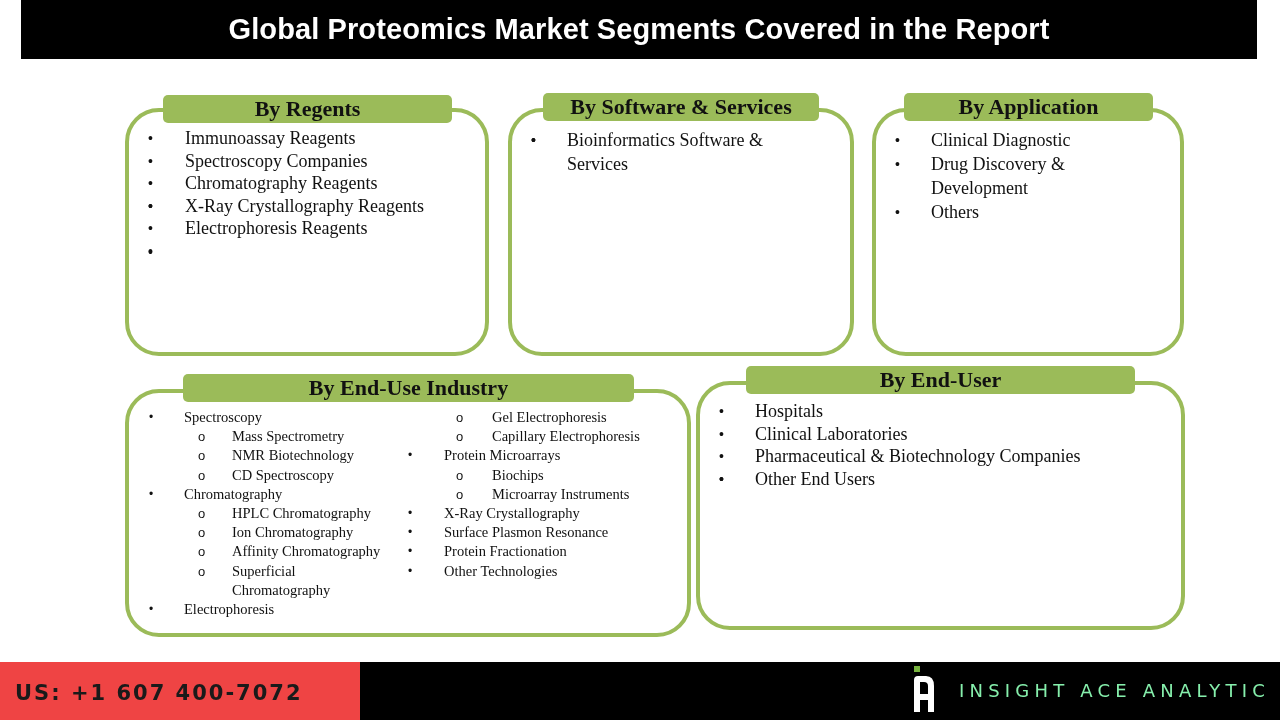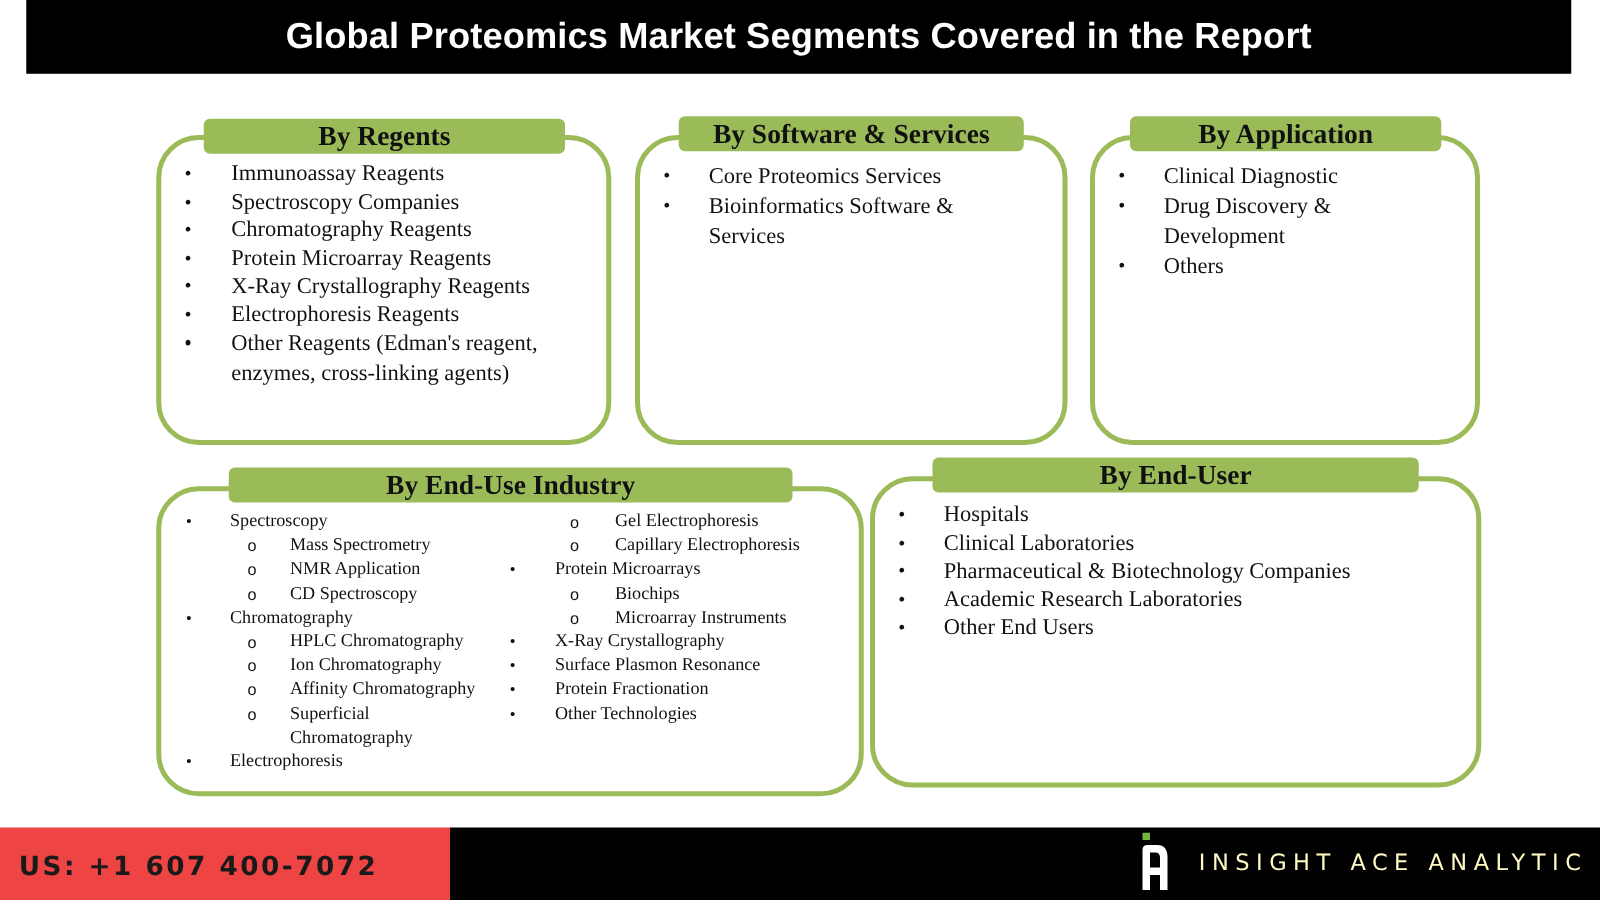--- a/index.html
+++ b/index.html
@@ -61,63 +61,63 @@
     font-family: "DejaVu Sans", sans-serif; font-weight: bold; font-size: 21px;
     color: #1a1a1a; letter-spacing: 2px;
   }
   .footer-right {
     position: absolute; left: 360px; top: 662px; width: 920px; height: 58px;
     background: #000;
   }
   .logo-mark { position: absolute; left: 552px; top: 4px; width: 24px; height: 46px; }
   .logo-text {
     position: absolute; left: 599px; top: 18px;
-    font-family: "DejaVu Sans", sans-serif; font-size: 18px; color: #fef9c3;
+    font-family: "DejaVu Sans", sans-serif; font-size: 18px; color: #86efac;
     letter-spacing: 5.2px;
   }
 </style>
 </head>
 <body>
 
 <div class="title-bar">Global Proteomics Market Segments Covered in the Report</div>
 
 <div class="box" style="left:125px; top:108px; width:364px; height:248px;"></div>
 <div class="box-header" style="left:163px; top:95px; width:289px;">By Regents</div>
 <ul class="items lg" style="left:126px; top:127px; width:360px;">
   <li><span class="bullet" style="left:22px">•</span><span>Immunoassay Reagents</span></li>
   <li><span class="bullet" style="left:22px">•</span><span>Spectroscopy Companies</span></li>
   <li><span class="bullet" style="left:22px">•</span><span>Chromatography Reagents</span></li>
-  <li><span class="bullet" style="left:22px">•</span><span>Protein Microarray Reagents</span></li>
+  <li><span class="bullet" style="left:22px">•</span></li>
   <li><span class="bullet" style="left:22px">•</span><span>X-Ray Crystallography Reagents</span></li>
   <li><span class="bullet" style="left:22px">•</span><span>Electrophoresis Reagents</span></li>
   <li><span class="bullet" style="left:22px">•</span></li>
-  <li style="line-height:24px; width:350px;"><span class="bullet" style="left:22px">•</span><span>Other Reagents (Edman's reagent, enzymes, cross-linking agents)</span></li>
+  <li style="line-height:24px; width:350px;"><span class="bullet" style="left:22px">•</span></li>
 </ul>
 
 <div class="box" style="left:508px; top:108px; width:346px; height:248px;"></div>
 <div class="box-header" style="left:543px; top:93px; width:276px;">By Software &amp; Services</div>
 <ul class="items lg" style="left:508px; top:128px; width:300px;">
-  <li style="line-height:24px;"><span class="bullet" style="left:23px">•</span><span>Core Proteomics Services</span></li>
+  <li style="line-height:24px;"><span class="bullet" style="left:23px">•</span></li>
   <li style="line-height:24px;"><span class="bullet" style="left:23px">•</span><span>Bioinformatics Software &amp; Services</span></li>
 </ul>
 
 <div class="box" style="left:872px; top:108px; width:312px; height:248px;"></div>
 <div class="box-header" style="left:904px; top:93px; width:249px;text-align:center;">By Application</div>
 <ul class="items lg" style="left:872px; top:128px; width:230px;">
   <li style="line-height:24px;"><span class="bullet" style="left:23px">•</span><span>Clinical Diagnostic</span></li>
   <li style="line-height:24px;"><span class="bullet" style="left:23px">•</span><span>Drug Discovery &amp; Development</span></li>
   <li style="line-height:24px;"><span class="bullet" style="left:23px">•</span><span>Others</span></li>
 </ul>
 
 <div class="box" style="left:125px; top:389px; width:566px; height:248px;"></div>
 <div class="box-header" style="left:183px; top:374px; width:451px;">By End-Use Industry</div>
 <ul class="items sm" style="left:126px; top:408px; width:290px;">
   <li><span class="bullet" style="left:23px">•</span><span>Spectroscopy</span></li>
   <li class="sub"><span class="bullet" style="left:72px">o</span><span>Mass Spectrometry</span></li>
-  <li class="sub"><span class="bullet" style="left:72px">o</span><span>NMR Application</span></li>
+  <li class="sub"><span class="bullet" style="left:72px">o</span><span>NMR Biotechnology</span></li>
   <li class="sub"><span class="bullet" style="left:72px">o</span><span>CD Spectroscopy</span></li>
   <li><span class="bullet" style="left:23px">•</span><span>Chromatography</span></li>
   <li class="sub"><span class="bullet" style="left:72px">o</span><span>HPLC Chromatography</span></li>
   <li class="sub"><span class="bullet" style="left:72px">o</span><span>Ion Chromatography</span></li>
   <li class="sub"><span class="bullet" style="left:72px">o</span><span>Affinity Chromatography</span></li>
   <li class="sub" style="width:230px;"><span class="bullet" style="left:72px">o</span><span>Superficial Chromatography</span></li>
   <li><span class="bullet" style="left:23px">•</span><span>Electrophoresis</span></li>
 </ul>
 <ul class="items sm" style="left:386px; top:408px; width:300px;">
   <li class="sub"><span class="bullet" style="left:70px">o</span><span>Gel Electrophoresis</span></li>
@@ -130,21 +130,21 @@
   <li><span class="bullet" style="left:22px">•</span><span>Protein Fractionation</span></li>
   <li><span class="bullet" style="left:22px">•</span><span>Other Technologies</span></li>
 </ul>
 
 <div class="box" style="left:696px; top:381px; width:489px; height:249px;"></div>
 <div class="box-header" style="left:746px; top:366px; width:389px;">By End-User</div>
 <ul class="items lg" style="left:696px; top:400px; width:480px;">
   <li><span class="bullet" style="left:23px">•</span><span>Hospitals</span></li>
   <li><span class="bullet" style="left:23px">•</span><span>Clinical Laboratories</span></li>
   <li><span class="bullet" style="left:23px">•</span><span>Pharmaceutical &amp; Biotechnology Companies</span></li>
-  <li><span class="bullet" style="left:23px">•</span><span>Academic Research Laboratories</span></li>
+  <li><span class="bullet" style="left:23px">•</span></li>
   <li><span class="bullet" style="left:23px">•</span><span>Other End Users</span></li>
 </ul>
 
 <div class="footer-left">
   <span>US: +1 607 400-7072</span>
 </div>
 <div class="footer-right">
   <svg class="logo-mark" viewBox="0 0 24 46">
     <rect x="2" y="0" width="6" height="6" fill="#77b33e"></rect>
     <path d="M2 46 L2 14 Q2 10 6 10 L14 10 Q22 10 22 20 L22 46 L16 46 L16 34 L8 34 L8 46 Z M8 28 L16 28 L16 20 Q16 16 12 16 L8 16 Z" fill="#ffffff" fill-rule="evenodd"></path>

